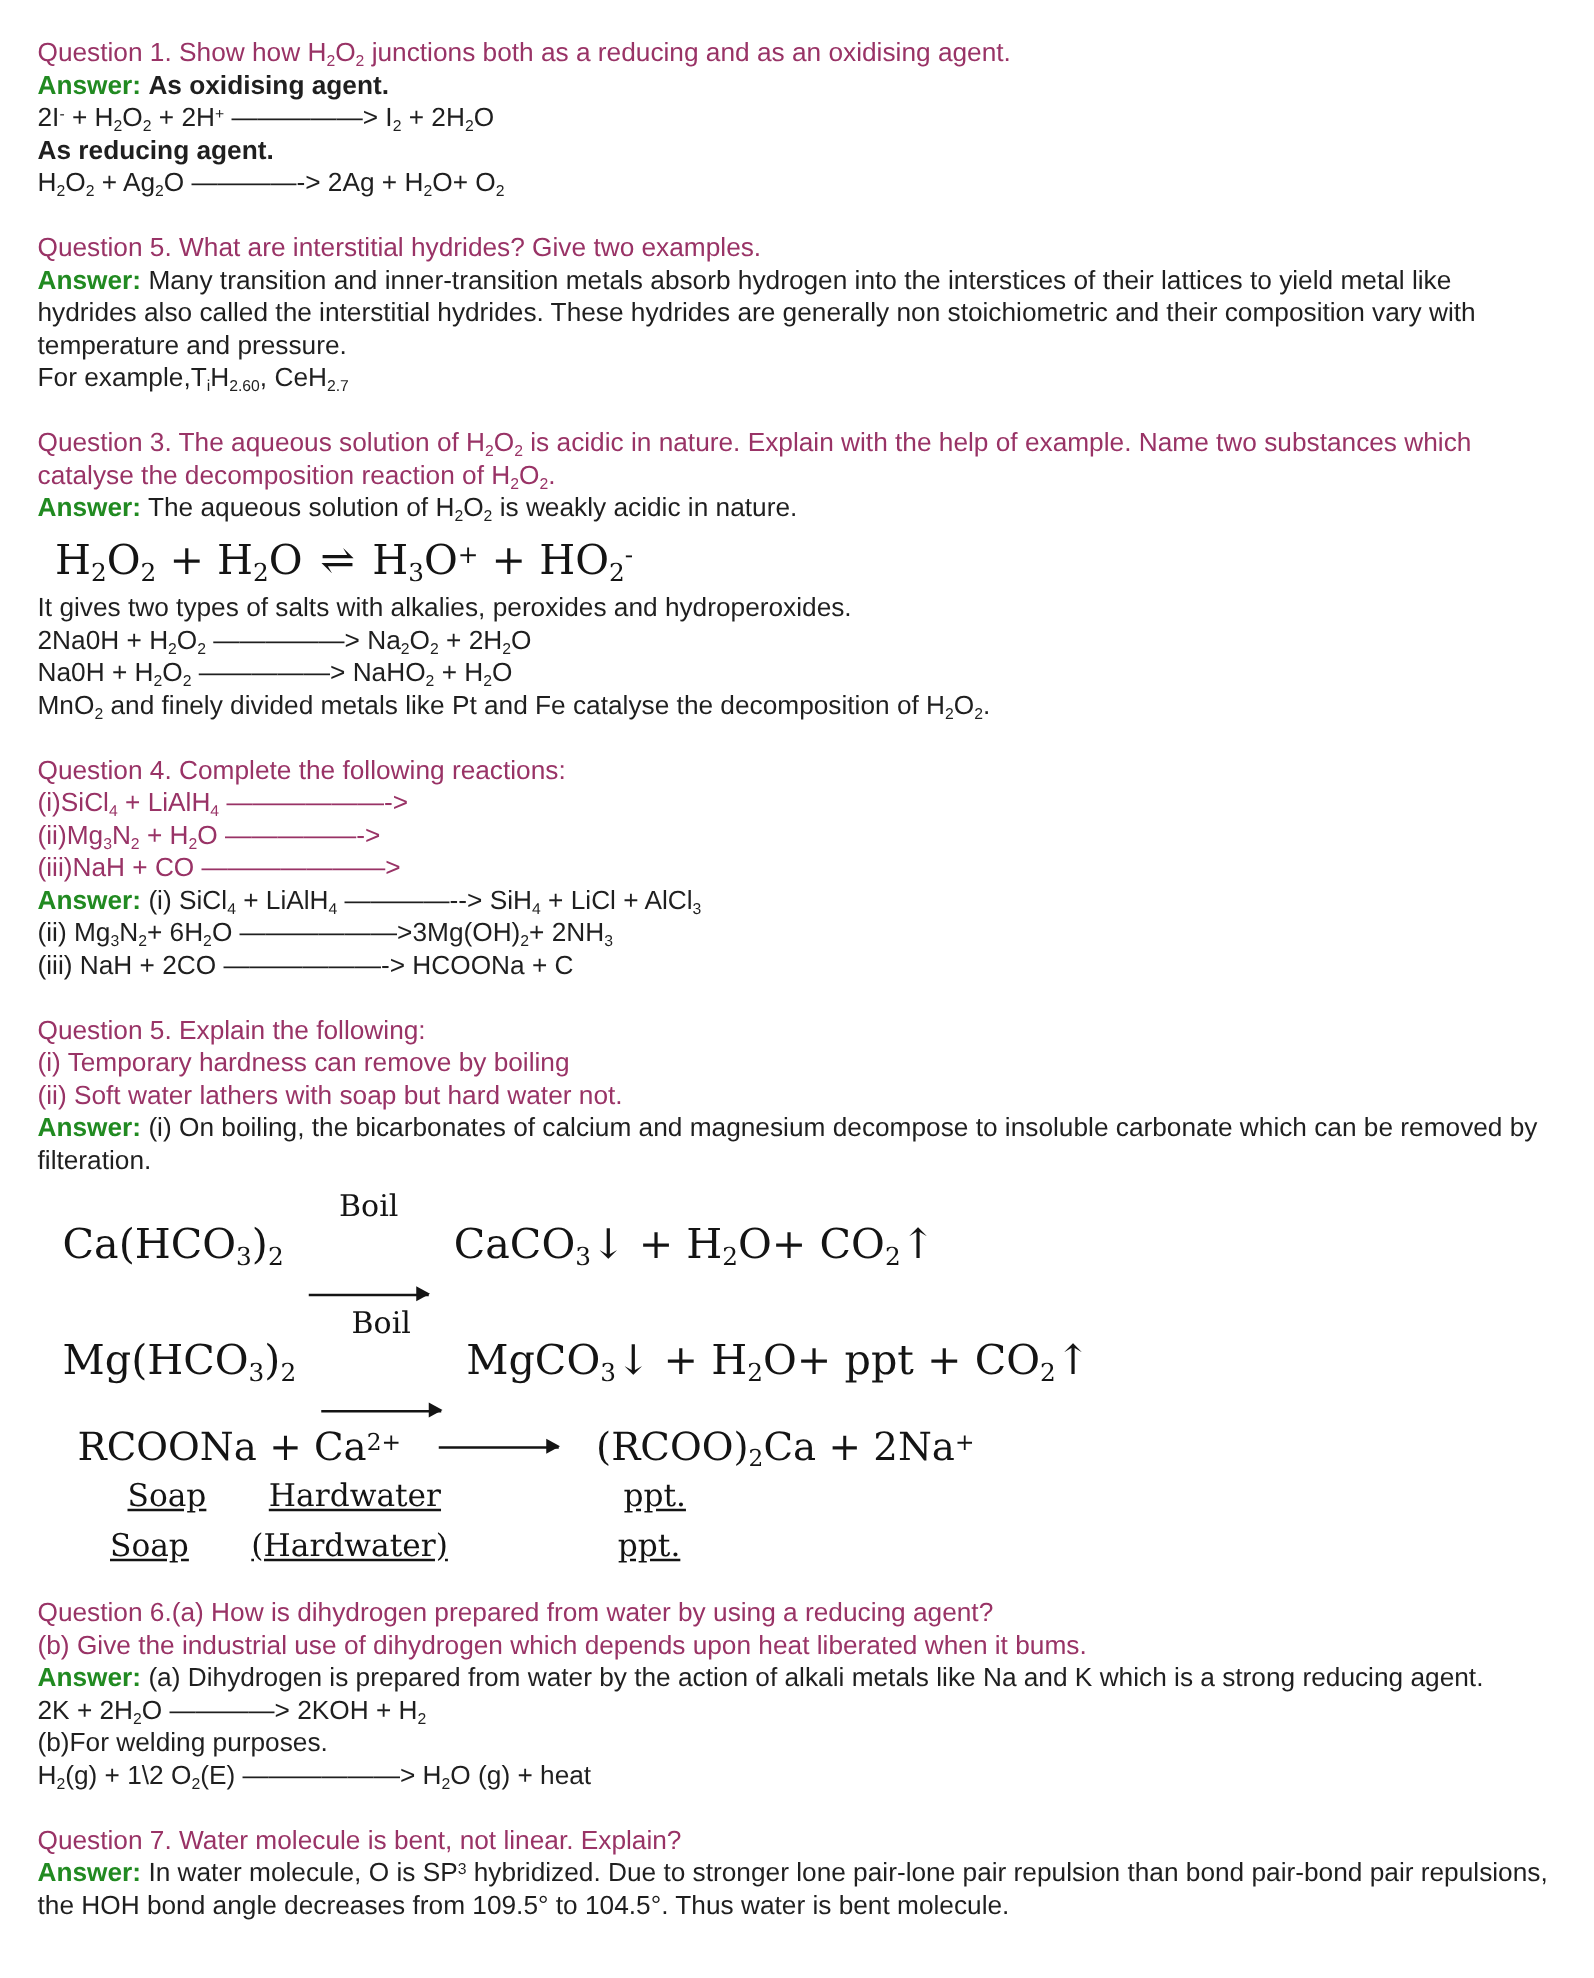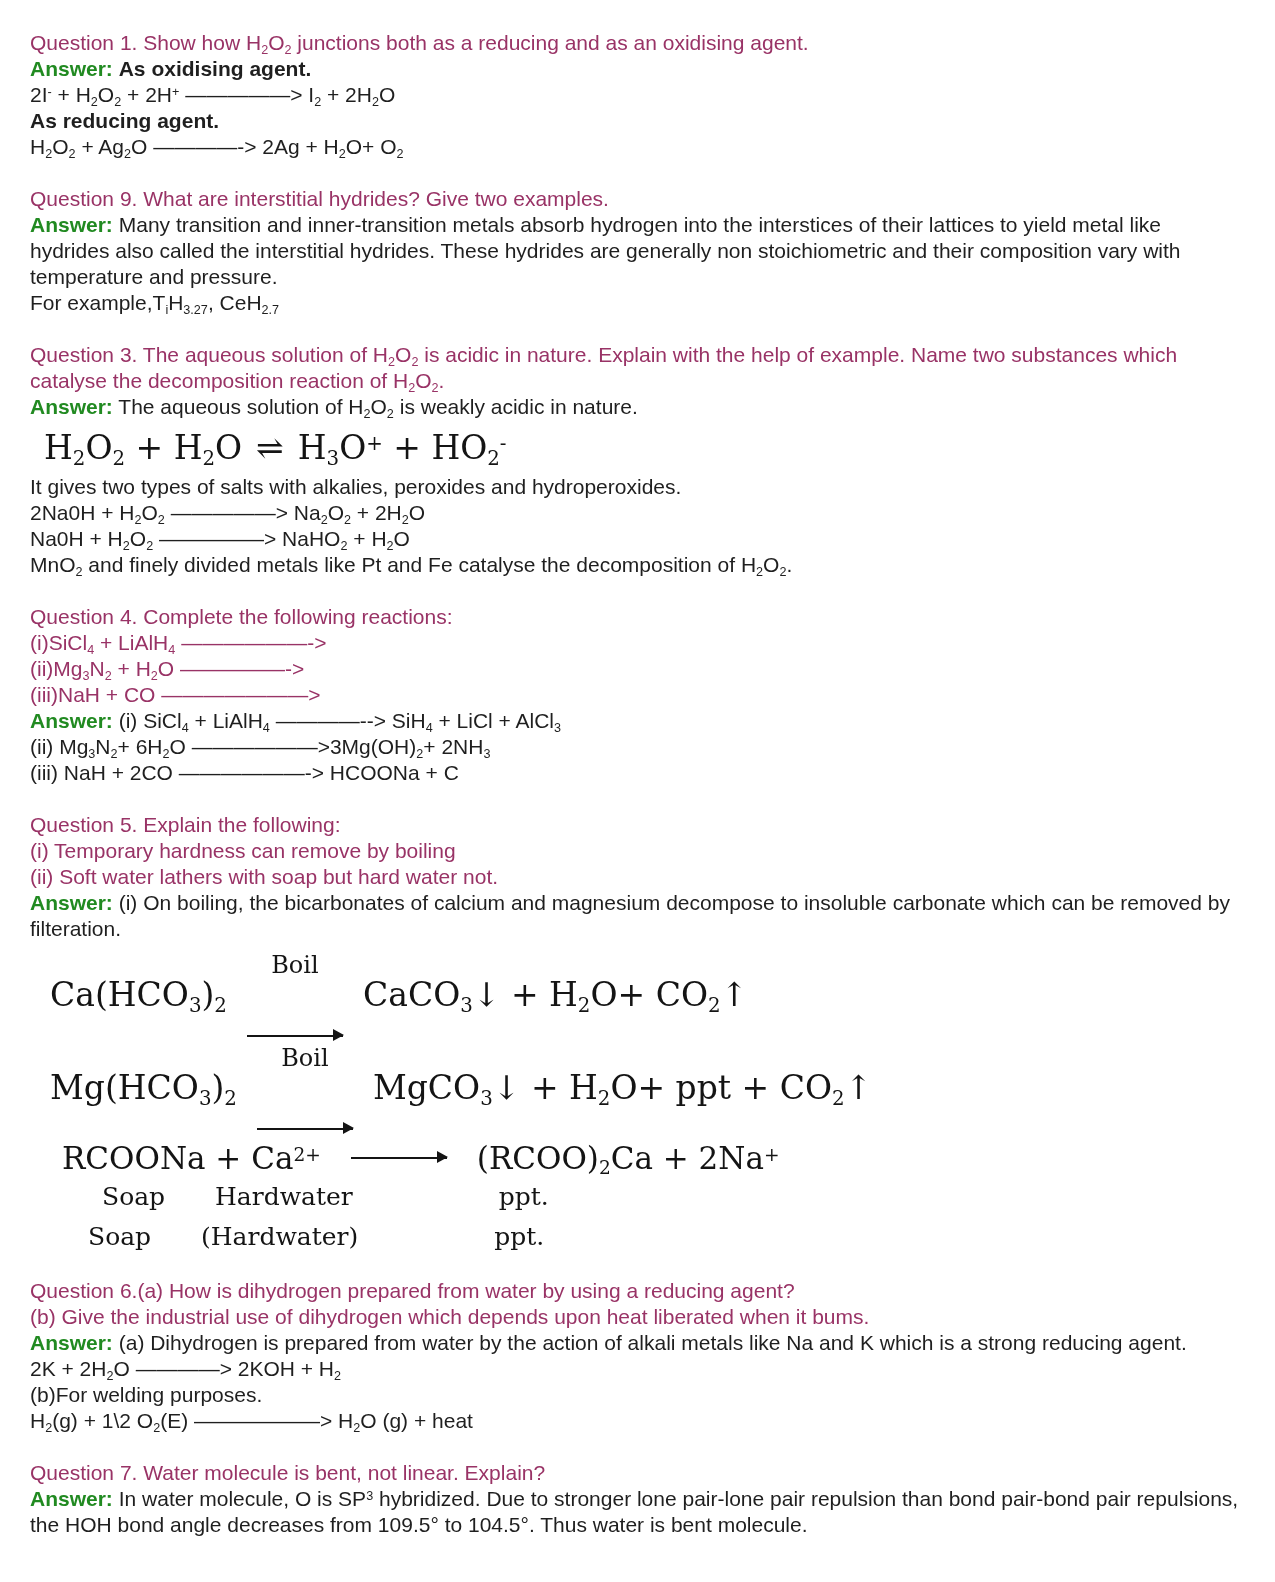--- a/index.html
+++ b/index.html
@@ -23,42 +23,42 @@
   .eq3-row .sym { margin:0 14px; }
   .chem-row { display:flex; align-items:center; font-size:33px; margin:10px 0 2px 20px; }
   .arrow-stack { display:inline-flex; flex-direction:column; align-items:center; margin:0 20px;gap:45px; }
   .boil { font-size:24px; line-height:26px; margin-bottom:12px; }
   .arrow { position:relative; display:inline-block; width:96px; height:2px; background:var(--ink, #141414); }
   .arrow::after { content:""; position:absolute; right:-1px; top:-6px; width:0; height:0;
     border-left:11px solid var(--ink, #141414); border-top:6px solid transparent; border-bottom:6px solid transparent; }
   .soap-eq { display:flex; align-items:center; font-size:31px; line-height:40px; margin-left:32px; margin-top:8px; }
   .soap-eq .arrow { margin:0 30px; }
   .soap-labels { display:block; font-size:25px; line-height:30px; margin:4px 0 10px 0; }
-  .soap-labels span { display:inline-block; }
+  .soap-labels span { display:inline-block;text-decoration:underline; }
   .r1 .l1 { margin-left:72px; } .r1 .l2 { margin-left:42px; } .r1 .l3 { margin-left:138px; }
   .r2 .l1 { margin-left:58px; } .r2 .l2 { margin-left:42px; } .r2 .l3 { margin-left:128px; }
   .mt8 { margin-top:8px; }
 </style>
 </head>
 <body>
 
 <div class="page">
 
   <section>
     <p class="qh">Question 1. Show how H<sub>2</sub>O<sub>2</sub> junctions both as a reducing and as an oxidising agent.</p>
     <p><span class="ans-label">Answer:</span> <span class="bold">As oxidising agent.</span></p>
     <p>2I<sup>-</sup> + H<sub>2</sub>O<sub>2</sub> + 2H<sup>+</sup> —————&gt; I<sub>2</sub> + 2H<sub>2</sub>O</p>
     <p class="bold">As reducing agent.</p>
     <p>H<sub>2</sub>O<sub>2</sub> + Ag<sub>2</sub>O ————-&gt; 2Ag + H<sub>2</sub>O+ O<sub>2</sub></p>
   </section>
 
   <section>
-    <p class="qh">Question 9. What are interstitial hydrides? Give two examples.</p>
+    <p class="qh">Question 5. What are interstitial hydrides? Give two examples.</p>
     <p><span class="ans-label">Answer:</span> <span>Many transition and inner-transition metals absorb hydrogen into the interstices of their lattices to yield metal like hydrides also called the interstitial hydrides. These hydrides are generally non stoichiometric and their composition vary with temperature and pressure.</span></p>
-    <p>For example,T<sub>i</sub>H<sub>3.27</sub>, CeH<sub>2.7</sub></p>
+    <p>For example,T<sub>i</sub>H<sub>2.60</sub>, CeH<sub>2.7</sub></p>
   </section>
 
   <section>
     <p class="qh">Question 3. The aqueous solution of H<sub>2</sub>O<sub>2</sub> is acidic in nature. Explain with the help of example. Name two substances which catalyse the decomposition reaction of H<sub>2</sub>O<sub>2</sub>.</p>
     <p><span class="ans-label">Answer:</span> <span>The aqueous solution of H<sub>2</sub>O<sub>2</sub> is weakly acidic in nature.</span></p>
     <div class="serif eq3-row">
       <span>H<sub>2</sub>O<sub>2</sub> + H<sub>2</sub>O</span><span class="sym">⇌</span><span>H<sub>3</sub>O<sup>+</sup> + HO<sub>2</sub><sup>-</sup></span>
     </div>
     <p>It gives two types of salts with alkalies, peroxides and hydroperoxides.</p>
     <p>2Na0H + H<sub>2</sub>O<sub>2</sub> —————&gt; Na<sub>2</sub>O<sub>2</sub> + 2H<sub>2</sub>O</p>

